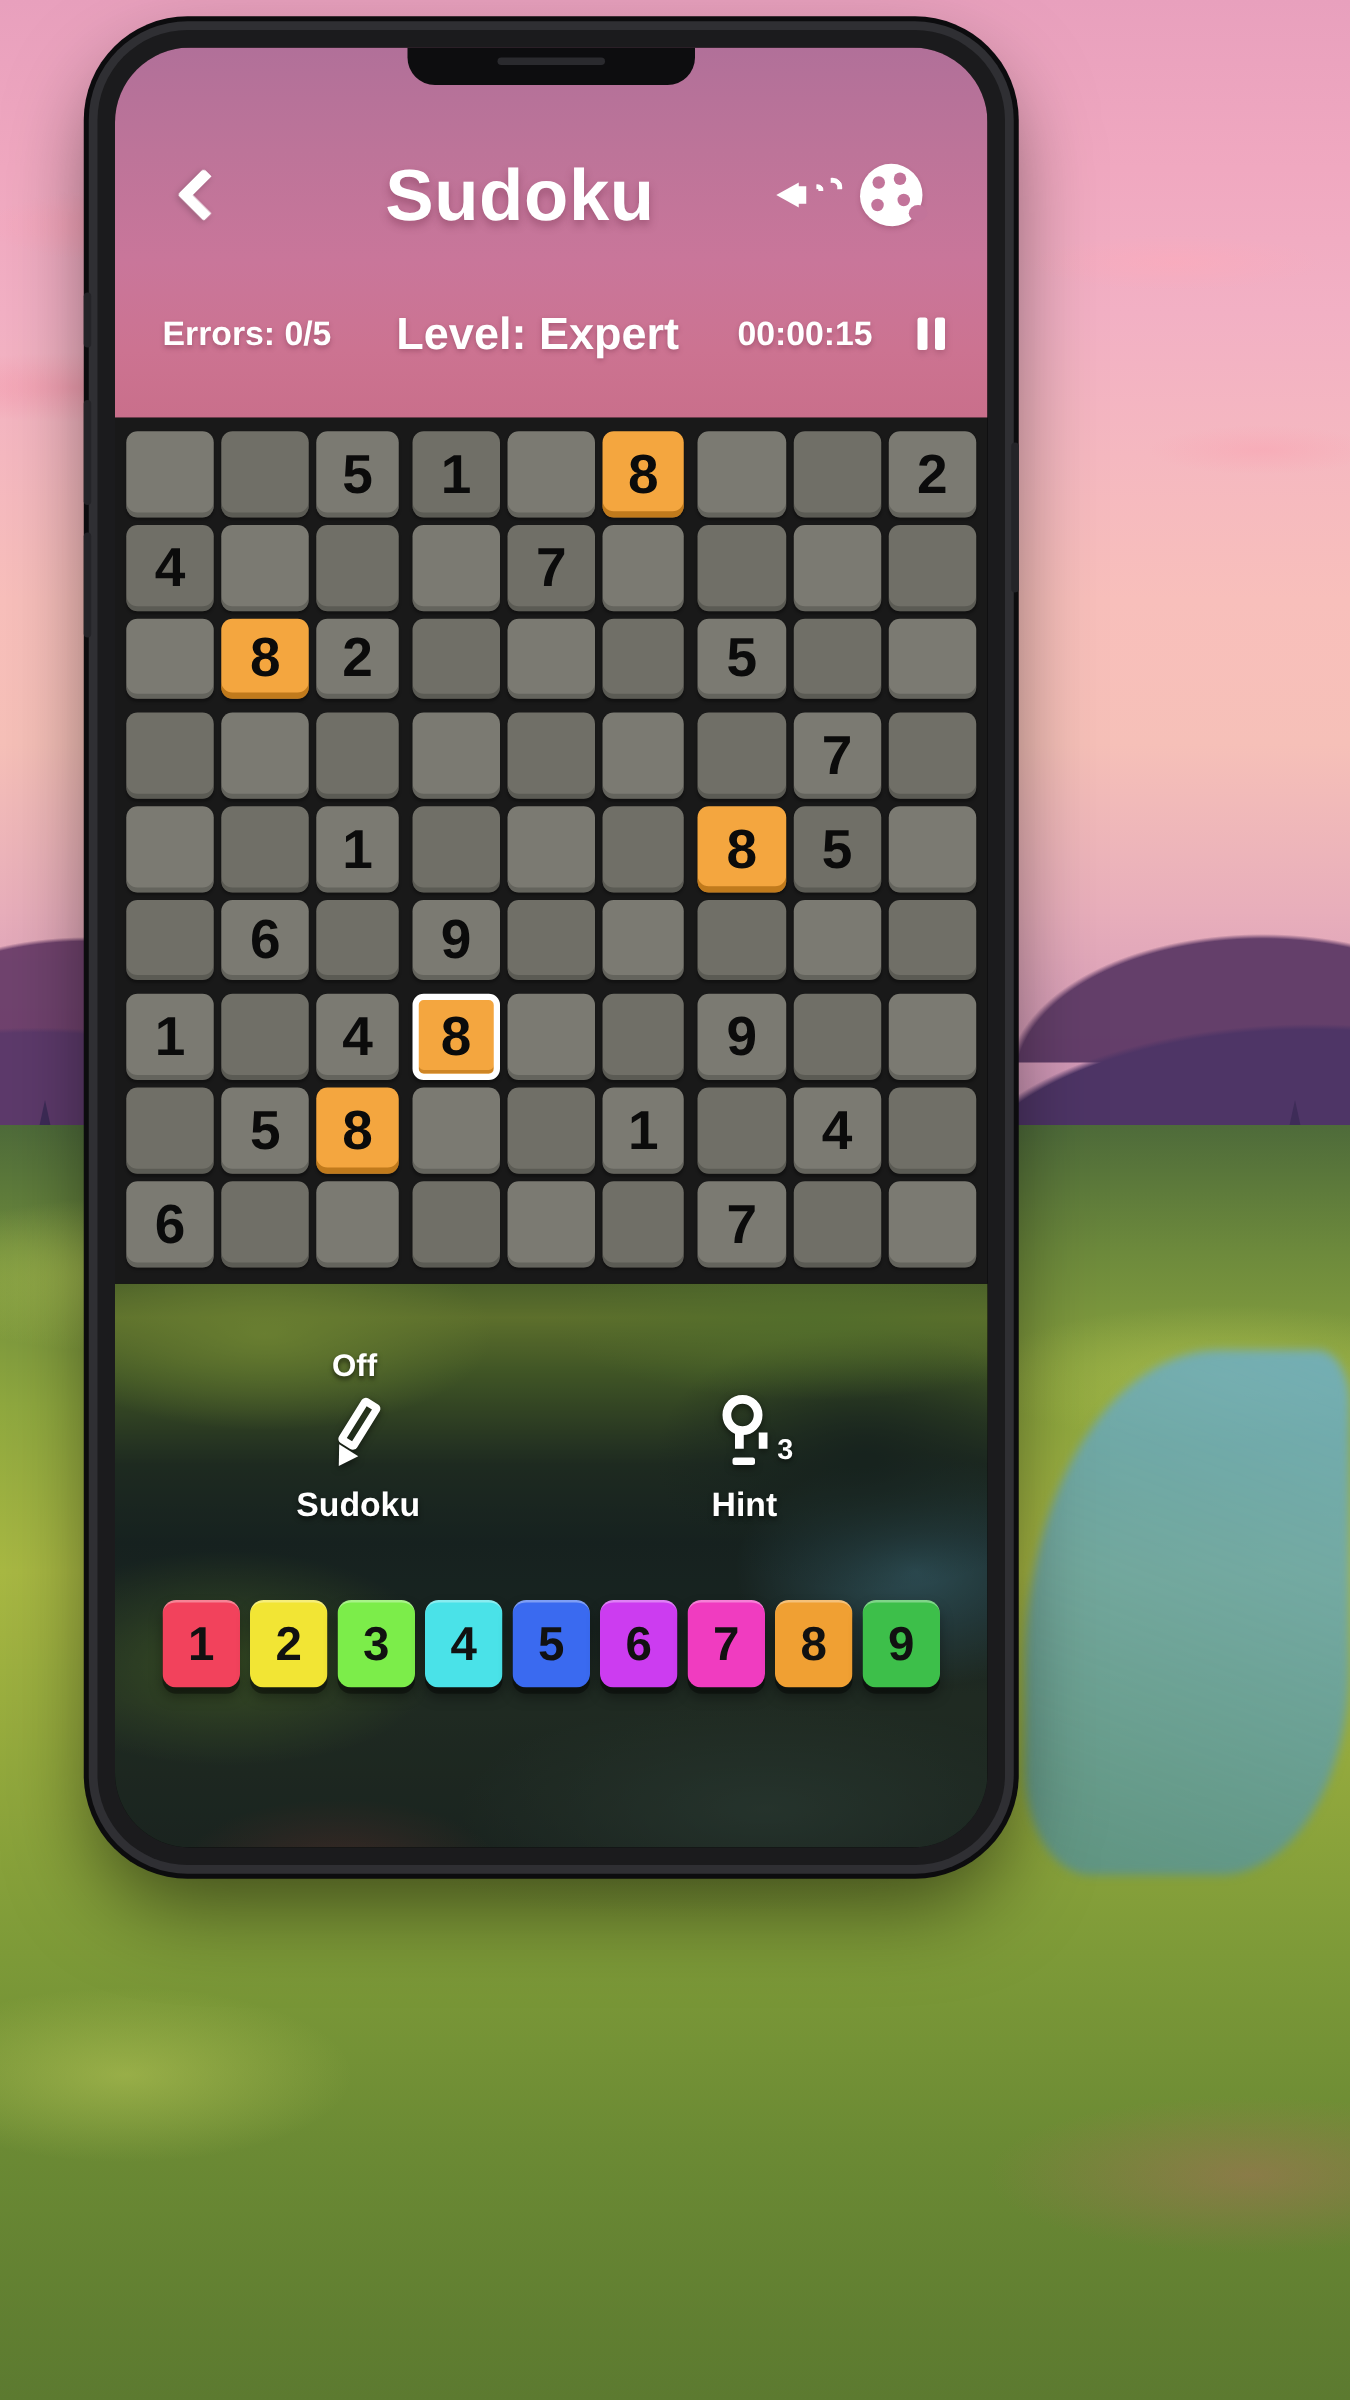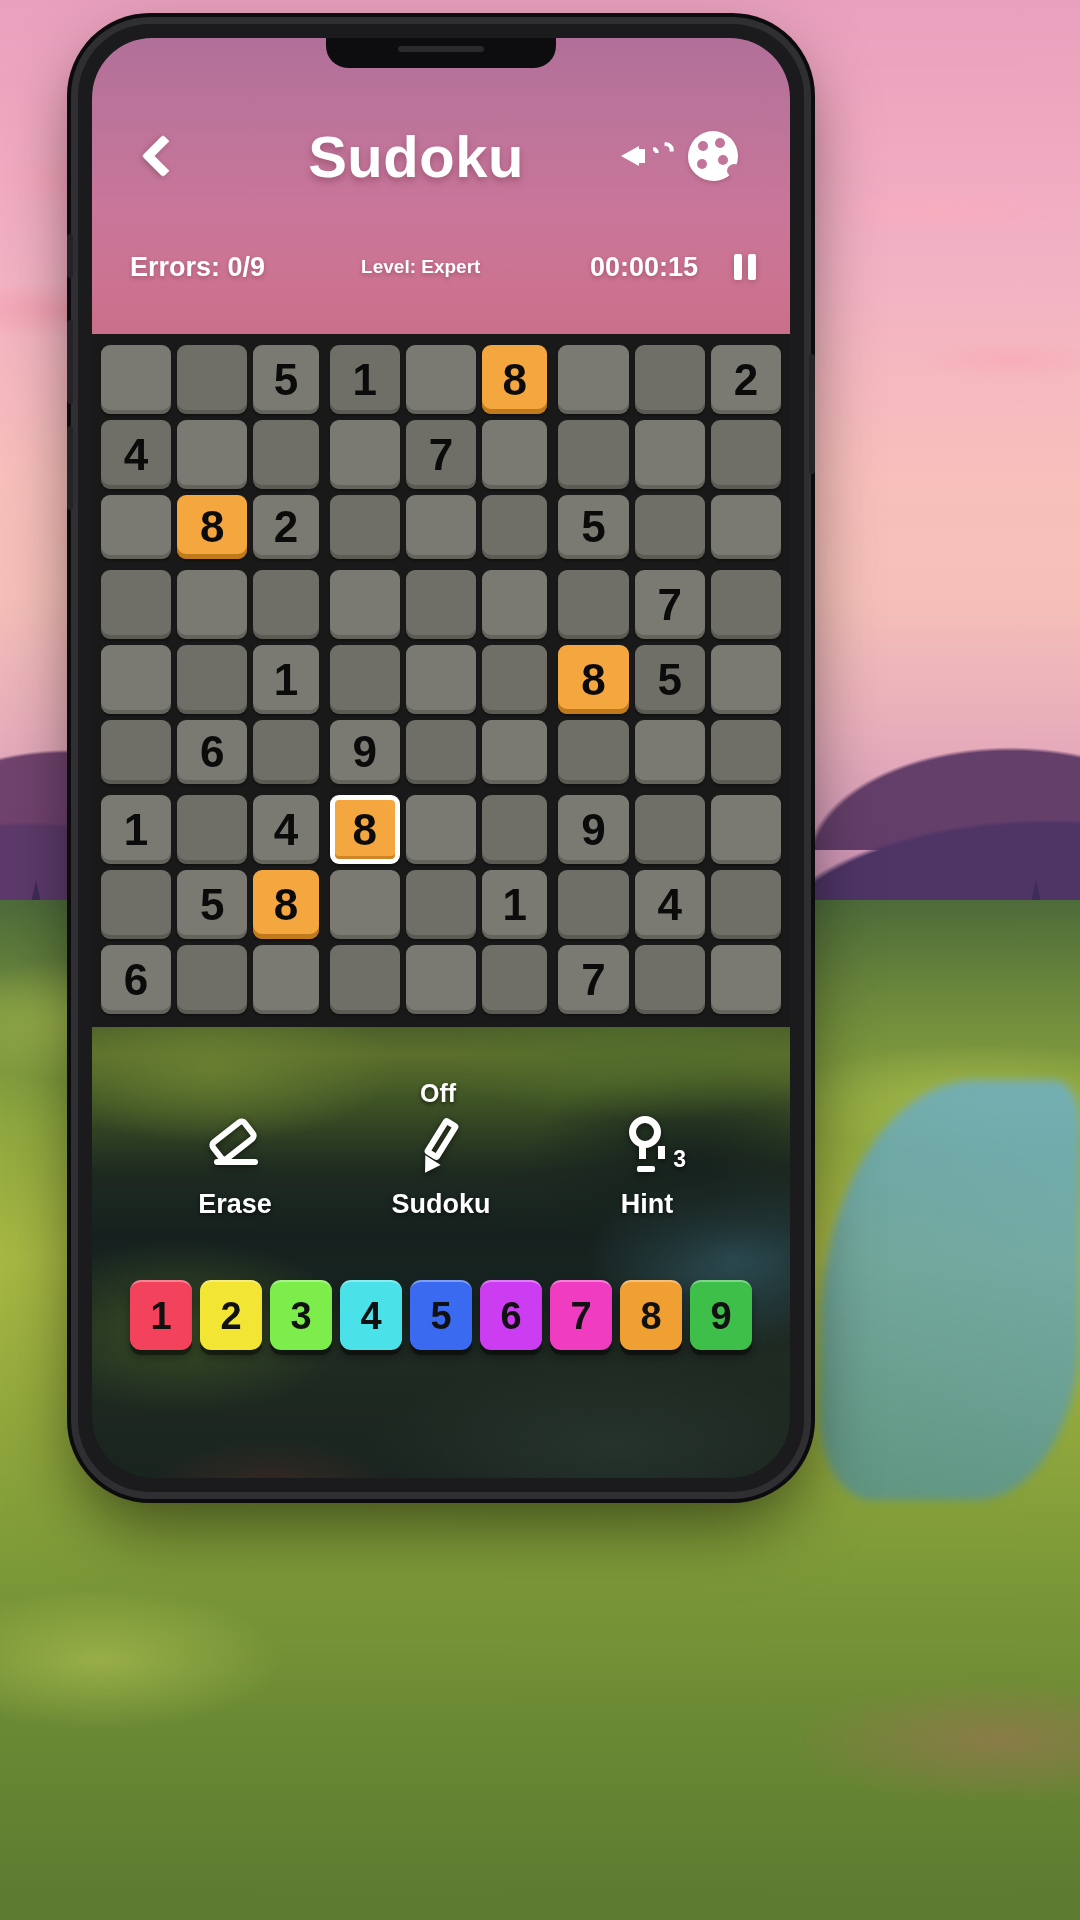--- a/index.html
+++ b/index.html
@@ -203,22 +203,22 @@
   }
 
   .header-status {
     display: flex; align-items: center;
     padding: 0 34px 0 38px;
     height: 86px;
     margin-top: 8px;
   }
   .status-errors { font-size: 27px; font-weight: bold; color: #fff;
     text-shadow: 0 2px 4px rgba(110,45,70,.4); }
-  .status-level  { font-size: 19px; font-weight: bold; color: #fff;
-    text-shadow: 0 2px 4px rgba(110,45,70,.4); margin-left: 96px; }
+  .status-level  { font-size: 36px; font-weight: bold; color: #fff;
+    text-shadow: 0 2px 4px rgba(110,45,70,.4); margin-left: 52px; }
   .status-timer  { font-size: 27px; font-weight: bold; color: #fff;
     text-shadow: 0 2px 4px rgba(110,45,70,.4); margin-left: auto; }
   .pause-btn {
     display: flex; gap: 6px; margin-left: 36px; cursor: pointer;
     filter: drop-shadow(0 2px 3px rgba(110,45,70,.35));
   }
   .pause-btn i { display: block; width: 8px; height: 26px; background: #fff; border-radius: 2px; }
 
   
   .board-wrap {
@@ -441,21 +441,21 @@
             <i class="hole h1"></i>
               <i class="hole h2"></i>
             <i class="hole h3"></i>
               <i class="hole h4"></i>
             <i class="thumb"></i>
           </div>
         </div>
       </div>
 
       <div class="header-status">
-        <div class="status-errors">Errors: 0/9</div>
+        <div class="status-errors">Errors: 0/5</div>
         <div class="status-level">Level: Expert</div>
         <div class="status-timer">00:00:15</div>
         <div class="pause-btn">
           <i></i>
           <i></i>
         </div>
       </div>
     </div>
 
     <div class="board-wrap">
@@ -729,29 +729,20 @@
             <div class="tile"></div>
           </div>
         </div>
     </div>
 
     <div class="lower">
       <div class="lower-art"></div>
       <div class="lower-shade"></div>
 
       <div class="tools" id="tools">
-          <div class="tool">
-            <div class="tool-glyph">
-              <div class="ic-erase">
-                <i class="body"></i>
-                <i class="line"></i>
-              </div>
-            </div>
-            <div class="tool-label">Erase</div>
-          </div>
           <div class="tool">
             <div class="tool-glyph">
               <div class="ic-pencil">
                 <i class="shaft"></i>
                 <i class="tip"></i>
               </div>
               <span class="badge-off">Off</span>
             </div>
             <div class="tool-label">Sudoku</div>
           </div>

